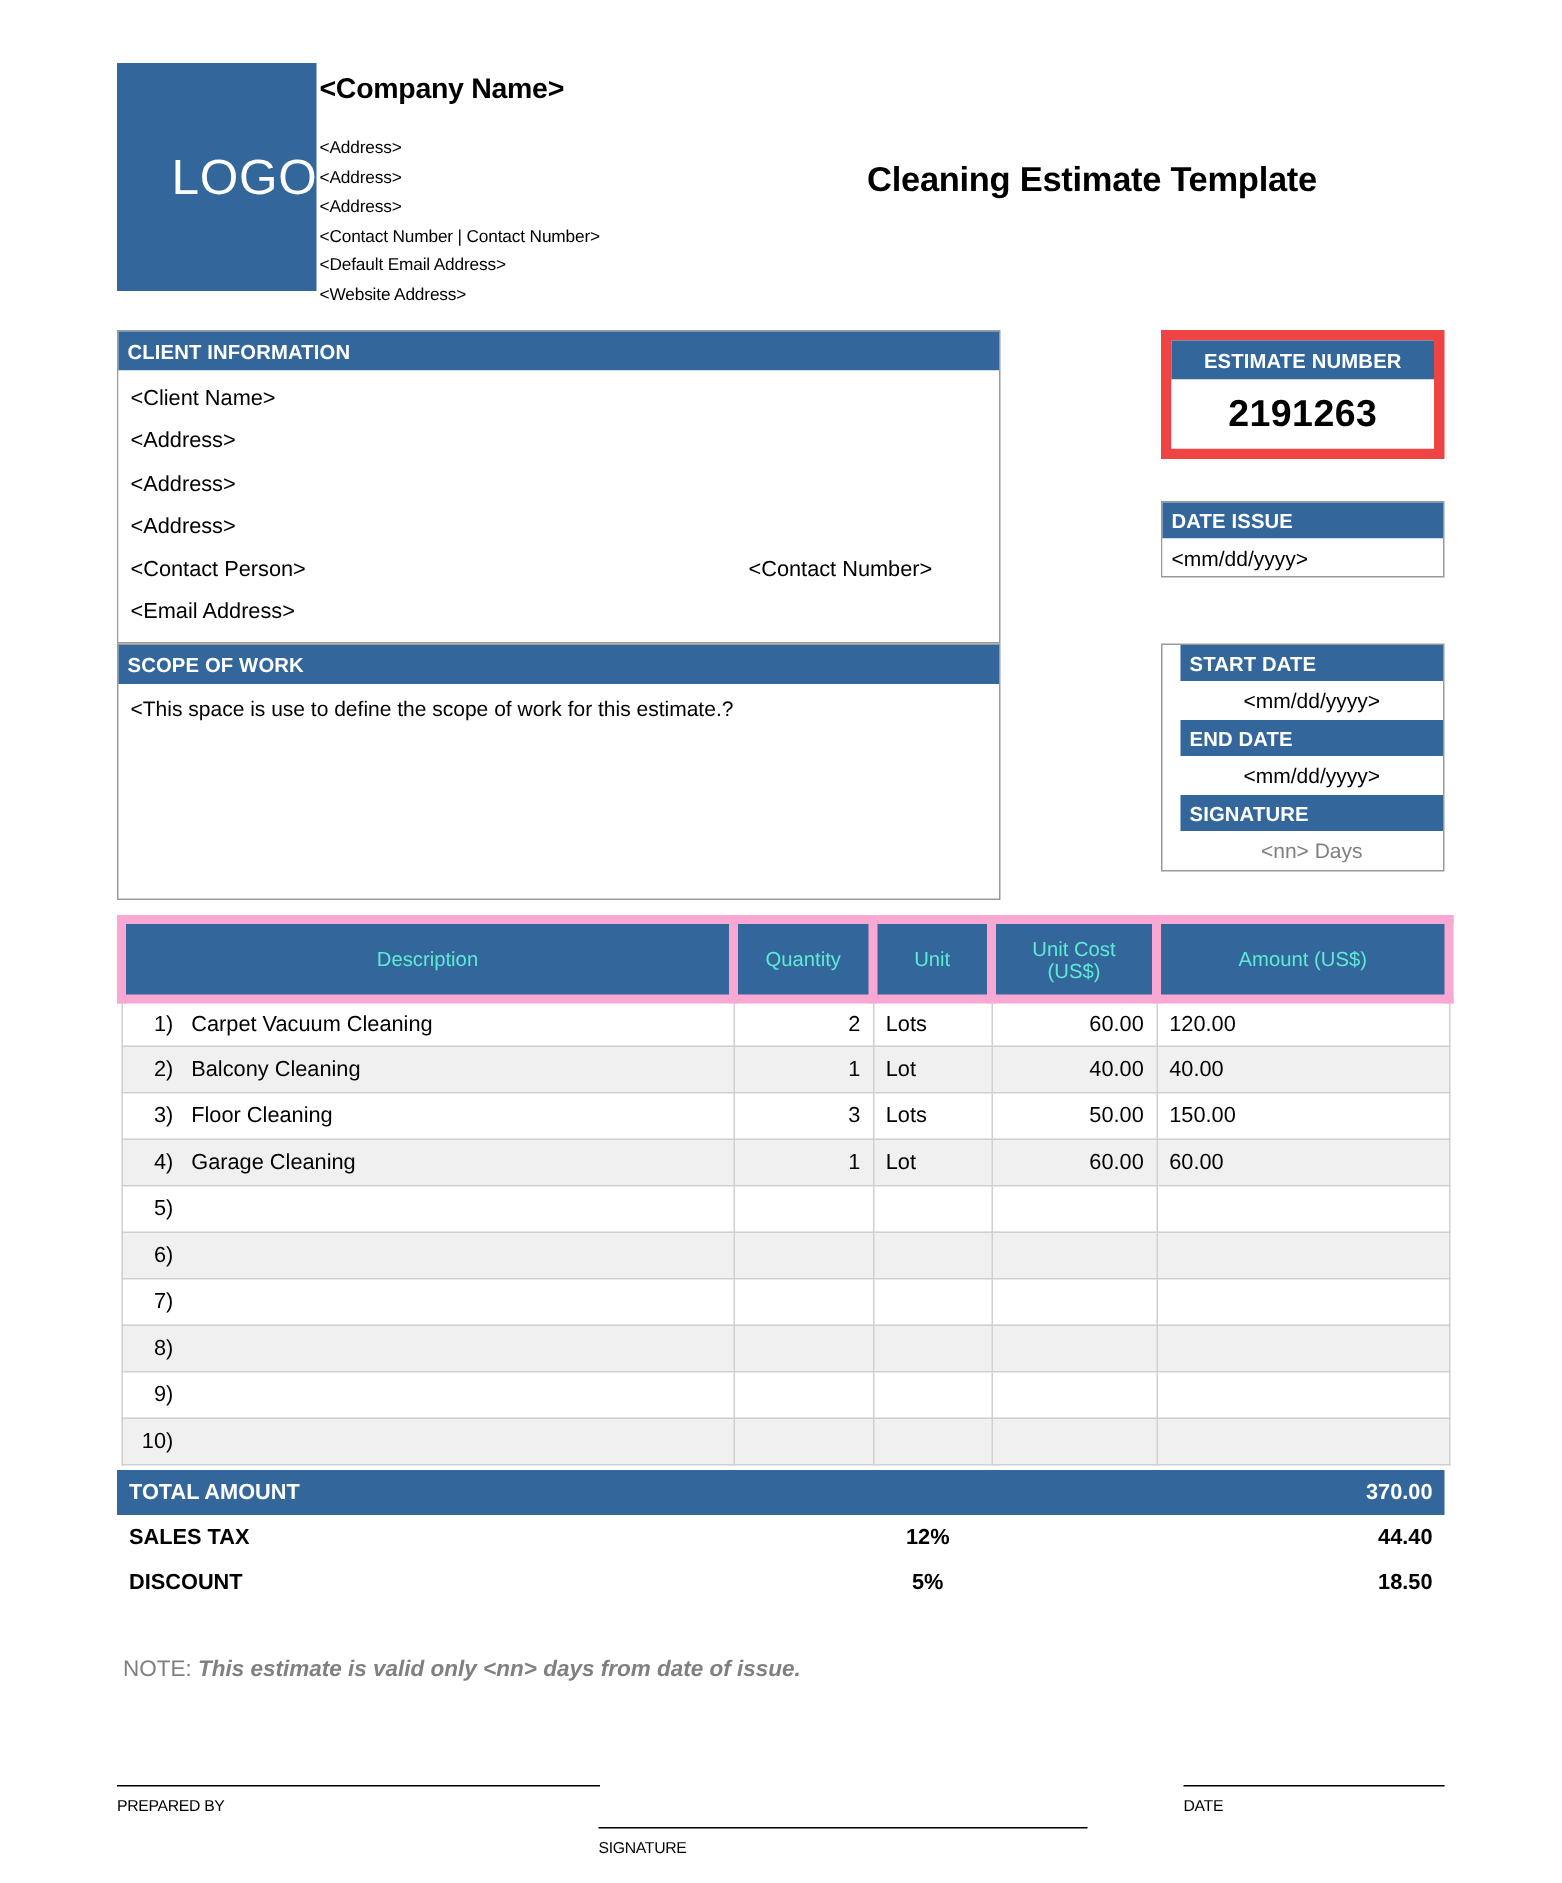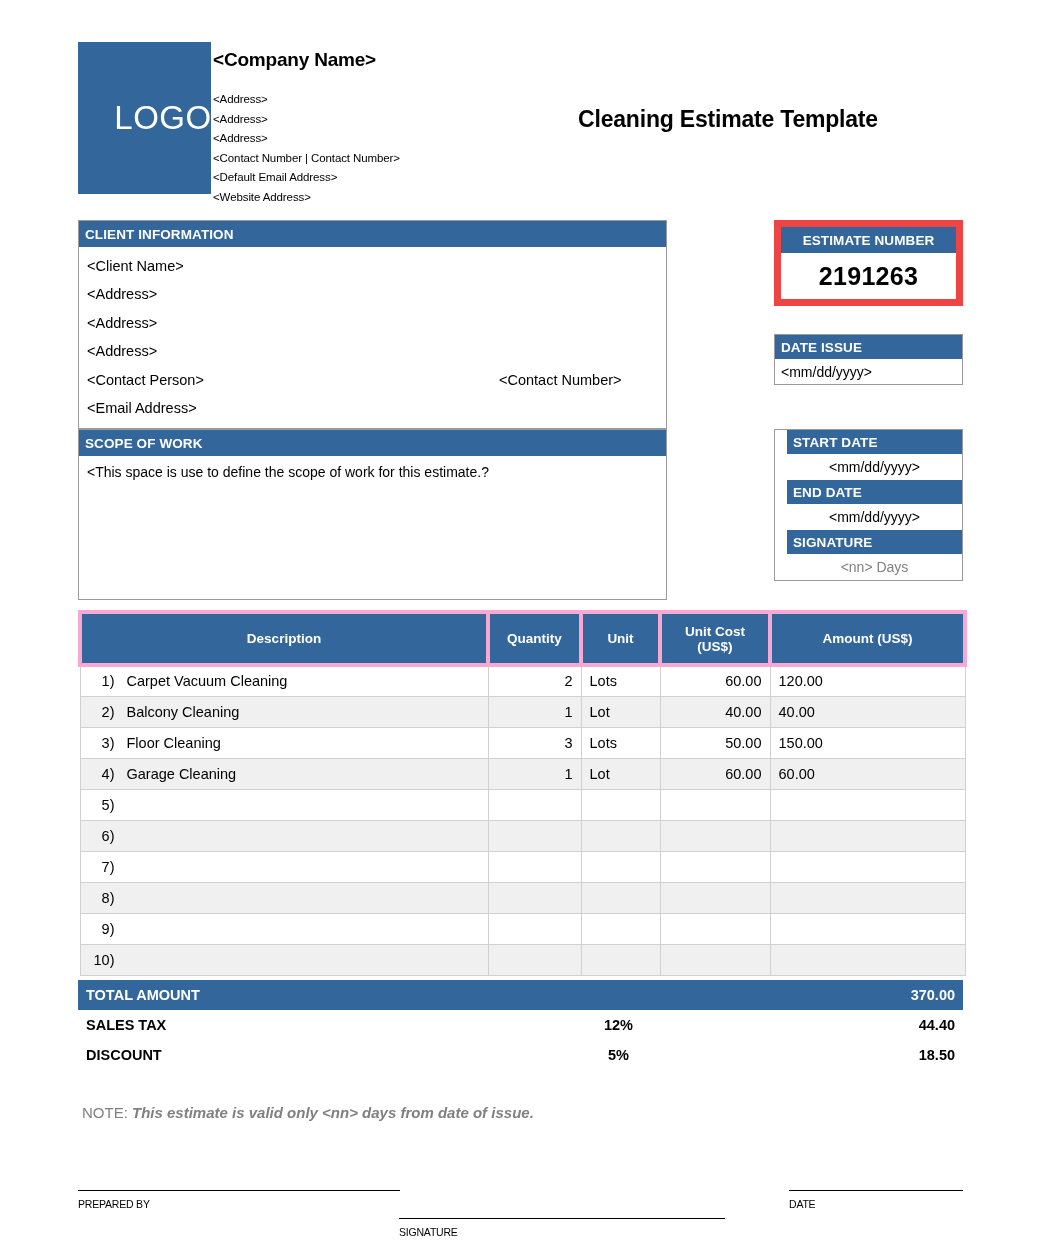--- a/index.html
+++ b/index.html
@@ -211,25 +211,25 @@
   .items-table {
     position: absolute;
     left: 0;
     top: 610px;
     width: 885px;
     border-collapse: collapse;
     table-layout: fixed;
   }
   .items-table th {
     background: #33669b;
-    color: #ffffff;
+    color: #5eead4;
     font-size: 13.5px;
-    font-weight: bold;
+    font-weight: normal;
     height: 53px;
-    border: 4px solid #f9a8d4;
+    border: 6px solid #f9a8d4;
     vertical-align: middle;
     padding: 0 4px;
     box-sizing: border-box;
   }
   .items-table td {
     height: 31px;
     font-size: 14.5px;
     border: 1px solid #d0d0d0;
     padding: 0 8px;
     box-sizing: border-box;

